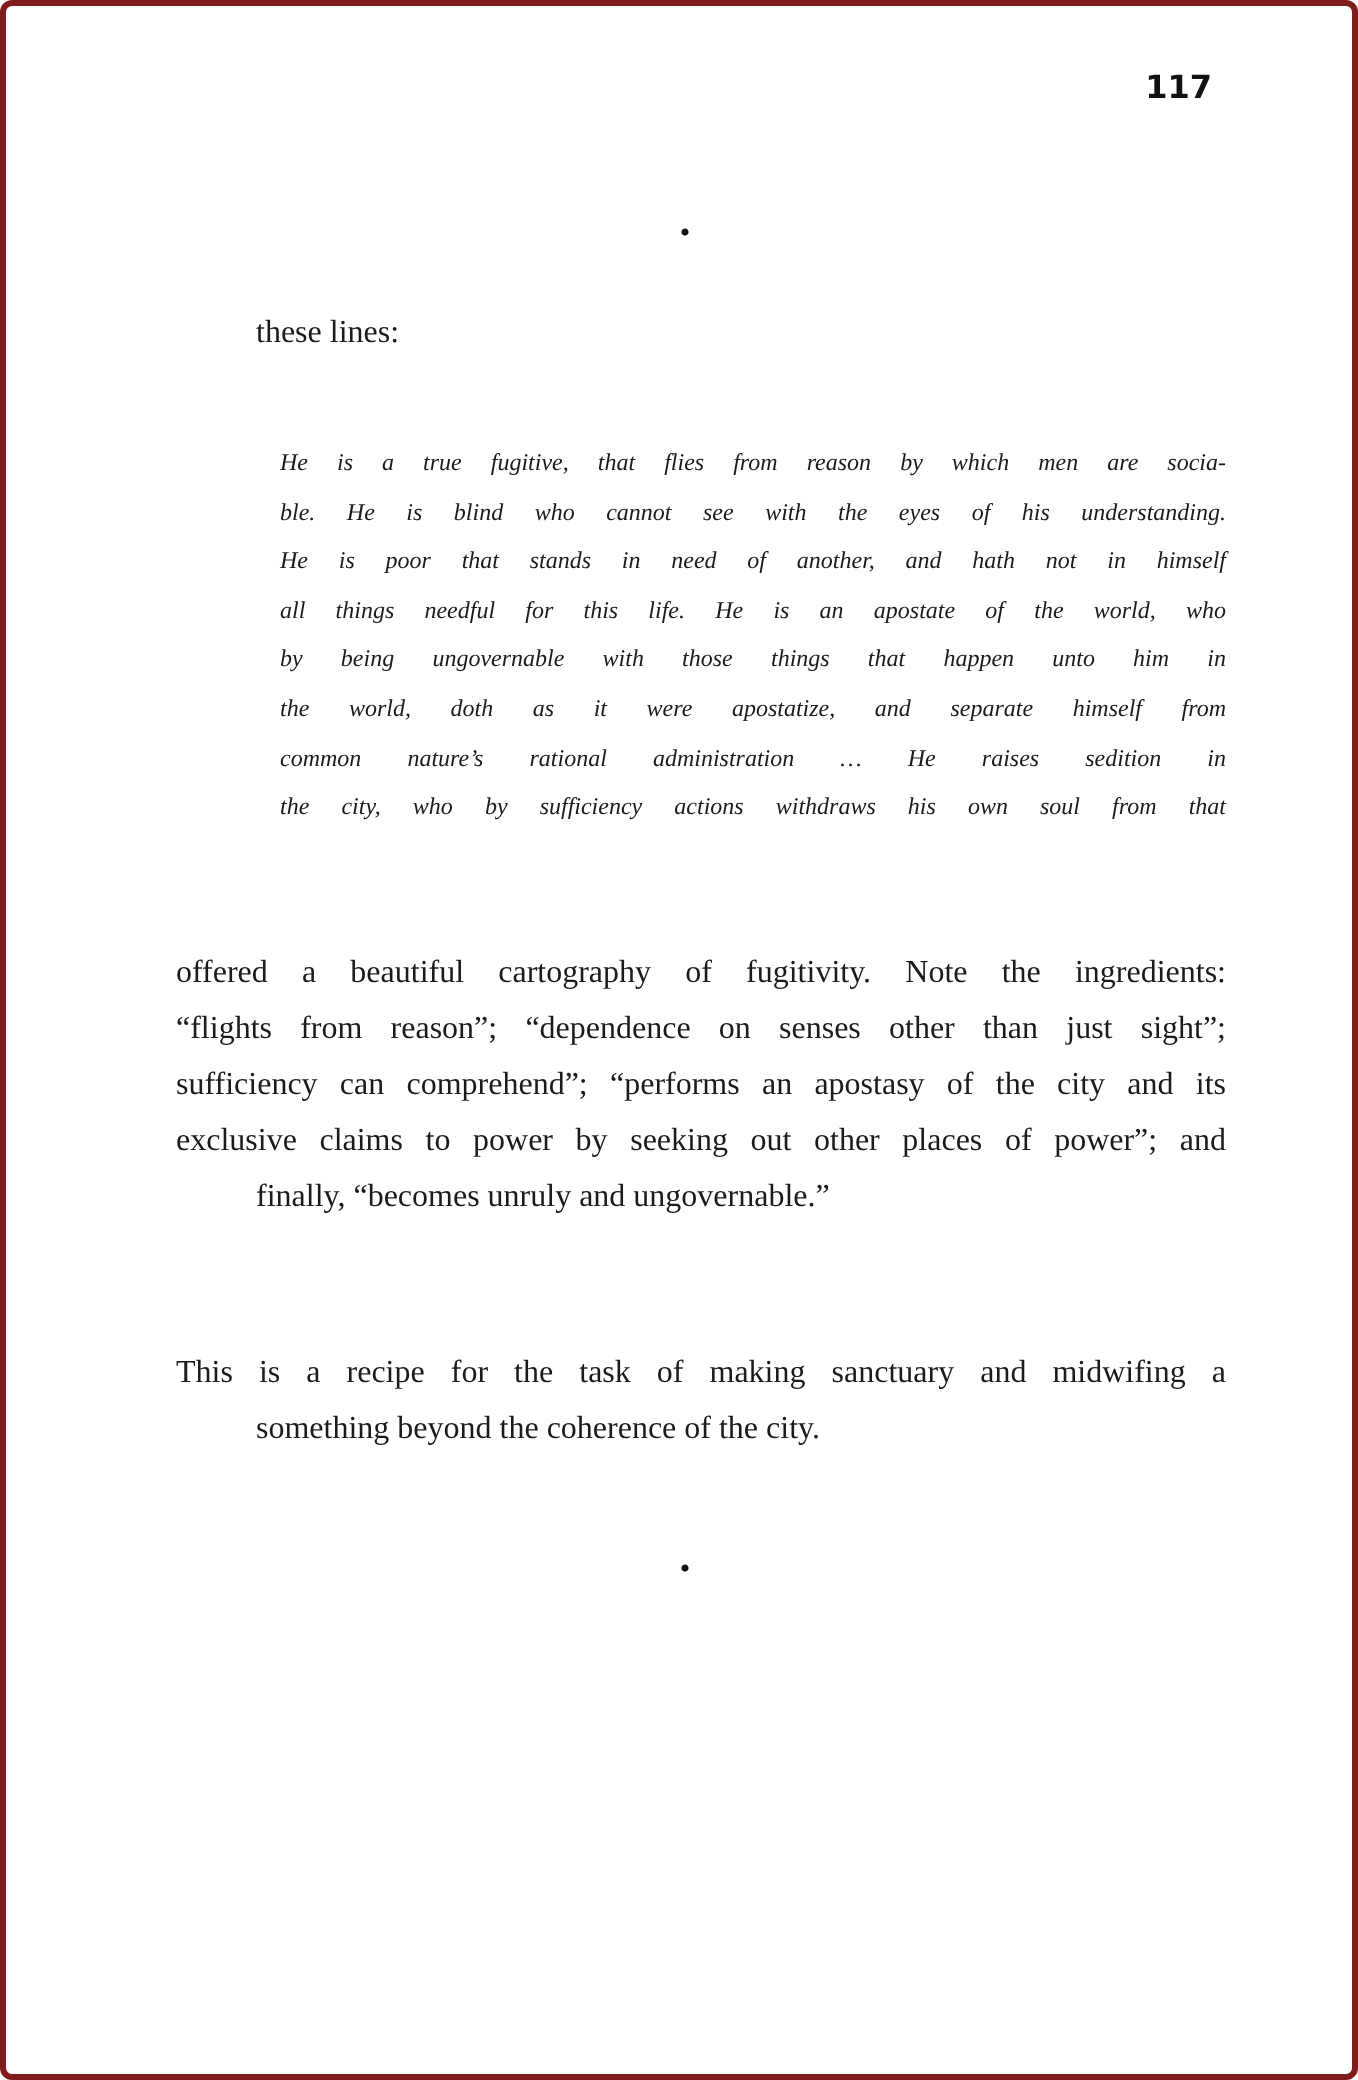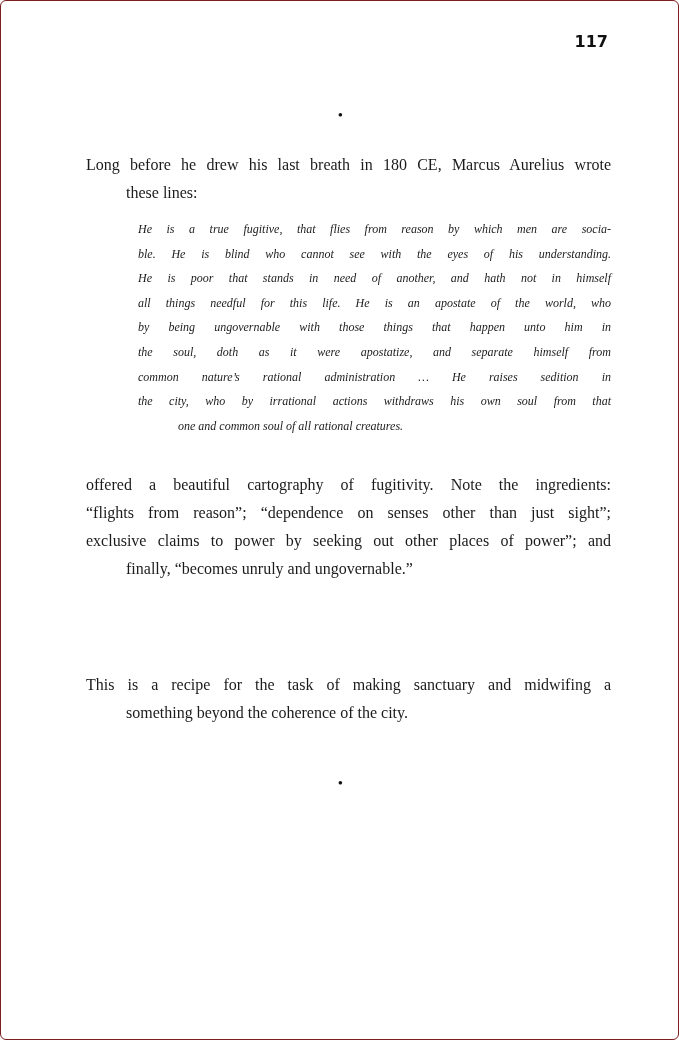--- a/index.html
+++ b/index.html
@@ -6,21 +6,21 @@
     margin: 0;
     padding: 0;
     background: #ffffff;
   }
   .page {
     position: relative;
     width: 679px;
     height: 1040px;
     box-sizing: border-box;
     background: #ffffff;
-    border: 1px solid #7f1d1d;
+    border: 3px solid #7f1d1d;
     border-radius: 6px;
     overflow: hidden;
     font-family: "Liberation Serif", serif;
     color: #1b1b1b;
   }
   .page-number {
     position: absolute;
     top: 31px;
     right: 70px;
     font-family: "DejaVu Sans", sans-serif;
@@ -71,39 +71,38 @@
 </head>
 <body>
 
 <div class="page">
 
   <div class="page-number">117</div>
 
   <div class="sep-dot top">•</div>
 
   <div class="textblock intro">
-      <div class="line">Long before he drew his last breath in 180 CE, Marcus Aurelius wrote</div>
       <div class="line last">these lines:</div>
     </div>
 
   <div class="textblock quote">
       <div class="line">He is a true fugitive, that flies from reason by which men are socia-</div>
       <div class="line">ble. He is blind who cannot see with the eyes of his understanding.</div>
       <div class="line">He is poor that stands in need of another, and hath not in himself</div>
       <div class="line">all things needful for this life. He is an apostate of the world, who</div>
       <div class="line">by being ungovernable with those things that happen unto him in</div>
-      <div class="line">the soul, doth as it were apostatize, and separate himself from</div>
+      <div class="line">the world, doth as it were apostatize, and separate himself from</div>
       <div class="line">common nature’s rational administration … He raises sedition in</div>
-      <div class="line">the city, who by irrational actions withdraws his own soul from that</div>
-      <div class="line last">one and common soul of all rational creatures.</div>
+      <div class="line">the city, who by sufficiency actions withdraws his own soul from that</div>
     </div>
 
   <div class="textblock para2">
       <div class="line">offered a beautiful cartography of fugitivity. Note the ingredients:</div>
       <div class="line">“flights from reason”; “dependence on senses other than just sight”;</div>
+      <div class="line">sufficiency can comprehend”; “performs an apostasy of the city and its</div>
       <div class="line">exclusive claims to power by seeking out other places of power”; and</div>
       <div class="line last">finally, “becomes unruly and ungovernable.”</div>
     </div>
 
   <div class="textblock para3">
       <div class="line">This is a recipe for the task of making sanctuary and midwifing a</div>
       <div class="line last">something beyond the coherence of the city.</div>
     </div>
 
   <div class="sep-dot bottom">•</div>

